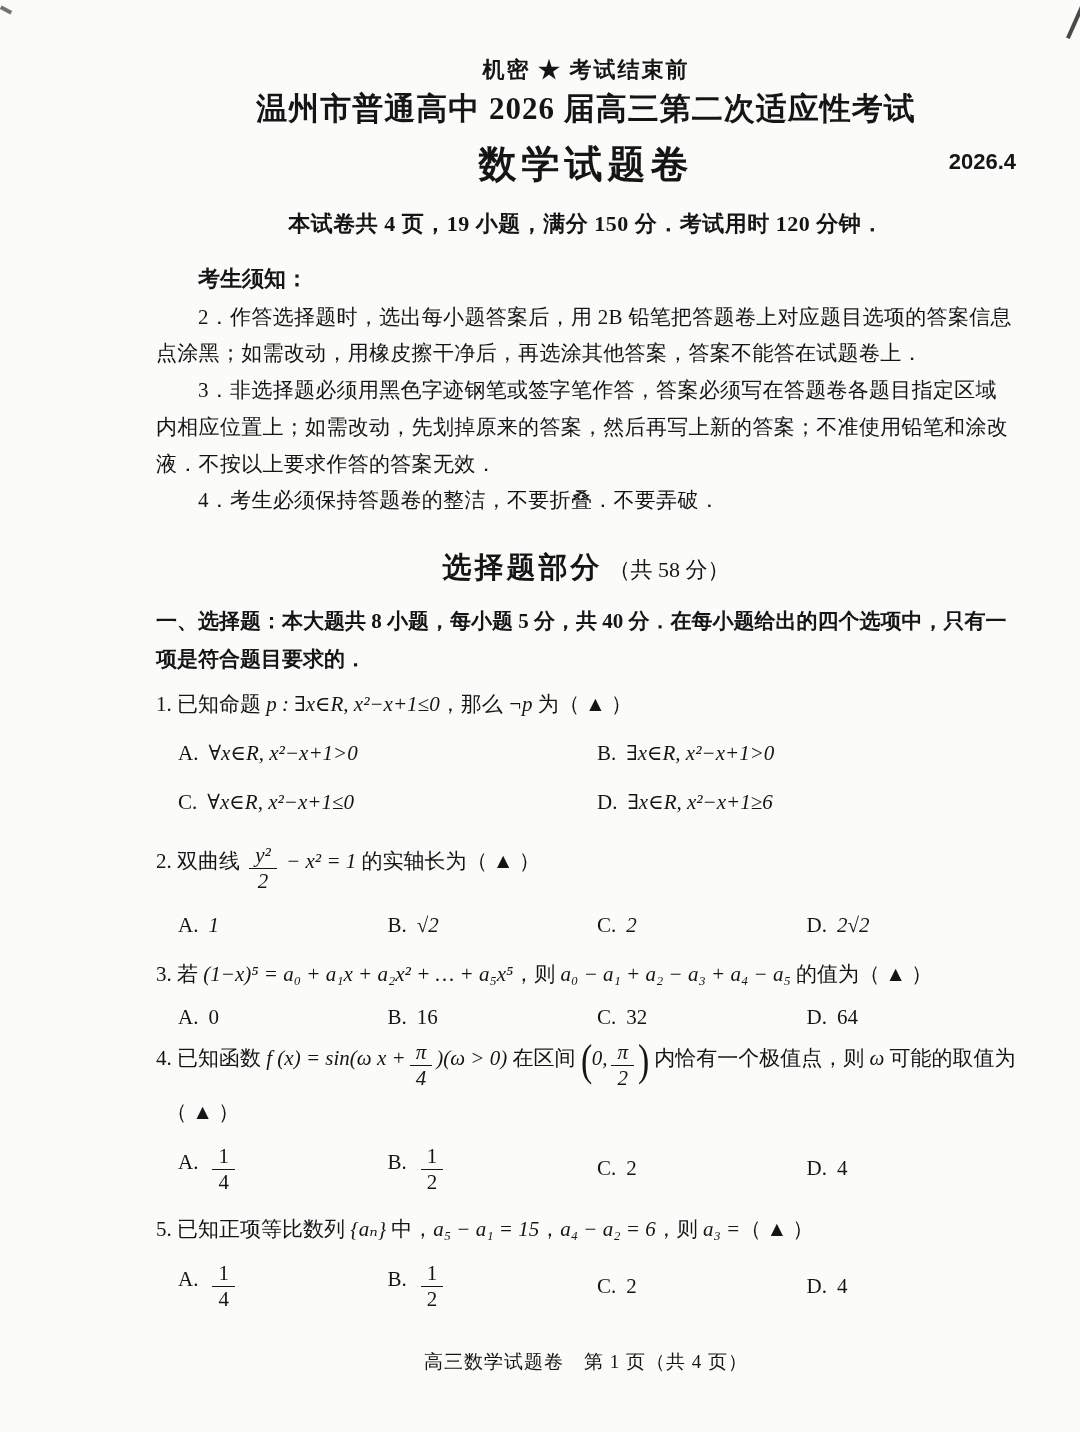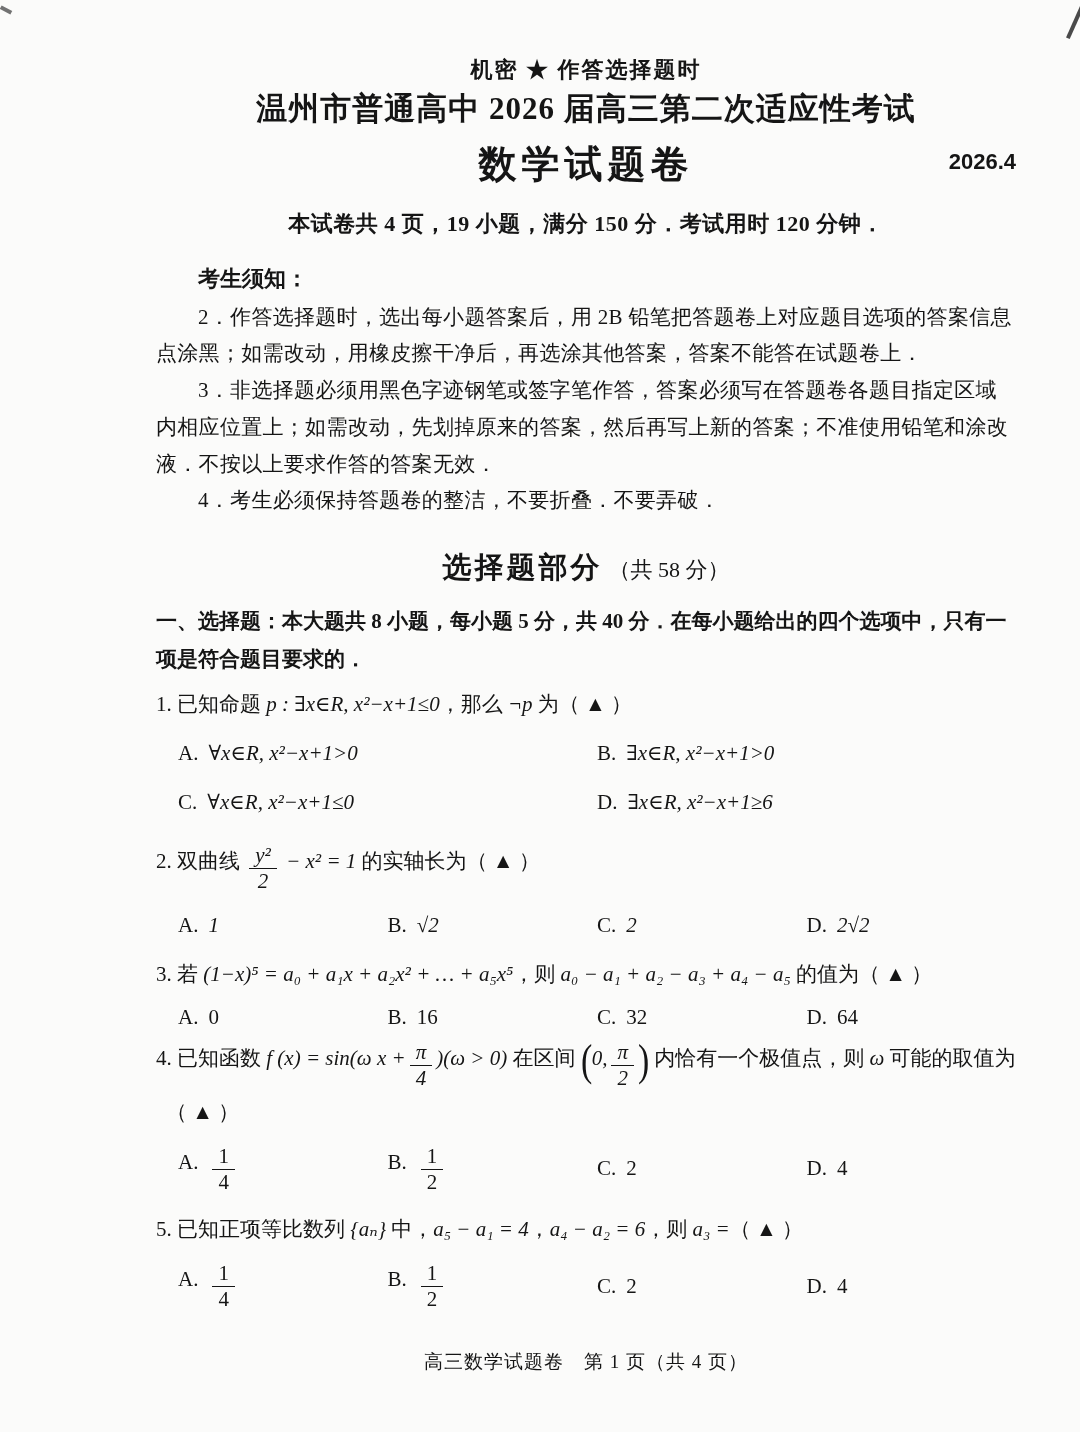--- a/index.html
+++ b/index.html
@@ -48,21 +48,21 @@
   .mark-tr{position:absolute;top:0px;right:2px;width:4px;height:40px;background:#2a2a2a;transform:rotate(24deg);opacity:.85;}
 </style>
 </head>
 <body>
 
 <div class="mark-tl"></div>
 <div class="mark-tr"></div>
 
 <div class="page">
 
-  <div class="c classification">机密 ★ 作答选择题时</div>
+  <div class="c classification">机密 ★ 考试结束前</div>
 
   <div class="c exam-title">温州市普通高中 2026 届高三第二次适应性考试</div>
 
   <div class="title-row">
     <div class="c paper-title">数学试题卷</div>
     <div class="paper-date">2026.4</div>
   </div>
 
   <div class="c paper-info">本试卷共 4 页，19 小题，满分 150 分．考试用时 120 分钟．</div>
 
@@ -134,21 +134,21 @@
     <span class="opt"><span class="ol">A.</span><span class="frac"><span class="fn">1</span><span class="fd">4</span></span></span>
     <span class="opt"><span class="ol">B.</span><span class="frac"><span class="fn">1</span><span class="fd">2</span></span></span>
     <span class="opt"><span class="ol">C.</span><span>2</span></span>
     <span class="opt"><span class="ol">D.</span><span>4</span></span>
   </div>
 
   <div class="q" style="margin-top:18px;">
     <span>5.</span>
     <span>已知正项等比数列</span>
     <span class="m">{aₙ}</span>
-    <span>中，</span><span class="m">a₅ − a₁ = 4</span><span>，</span><span class="m">a₄ − a₂ = 6</span><span>，则</span>
+    <span>中，</span><span class="m">a₅ − a₁ = 15</span><span>，</span><span class="m">a₄ − a₂ = 6</span><span>，则</span>
     <span class="m">a₃ =</span><span>（ ▲ ）</span>
   </div>
   <div class="opts4" style="margin-top:14px;">
     <span class="opt"><span class="ol">A.</span><span class="frac"><span class="fn">1</span><span class="fd">4</span></span></span>
     <span class="opt"><span class="ol">B.</span><span class="frac"><span class="fn">1</span><span class="fd">2</span></span></span>
     <span class="opt"><span class="ol">C.</span><span>2</span></span>
     <span class="opt"><span class="ol">D.</span><span>4</span></span>
   </div>
 
   <div class="footer">高三数学试题卷　第 1 页（共 4 页）</div>

